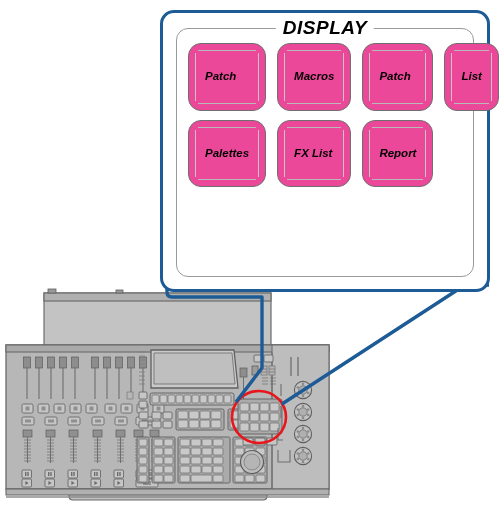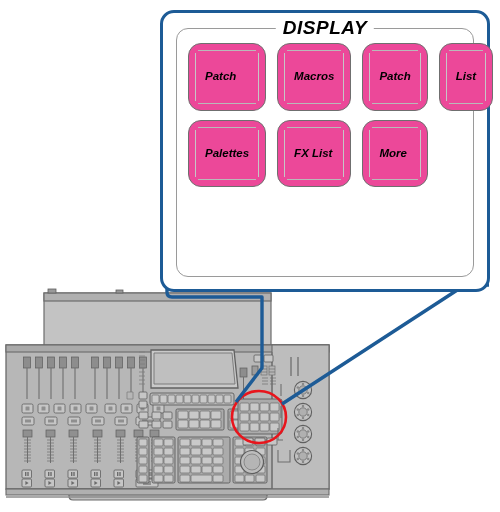--- a/index.html
+++ b/index.html
@@ -571,21 +571,21 @@
           <span class="side l"></span>
           <span class="side r"></span>
           <span class="lbl">FX List</span>
         </div>
 
 
 
         <div class="key">
           <span class="side l"></span>
           <span class="side r"></span>
-          <span class="lbl">More</span>
+          <span class="lbl">Report</span>
         </div>
 
 
 
       </div>
     </div>
   </div>
 
 </div>
 

